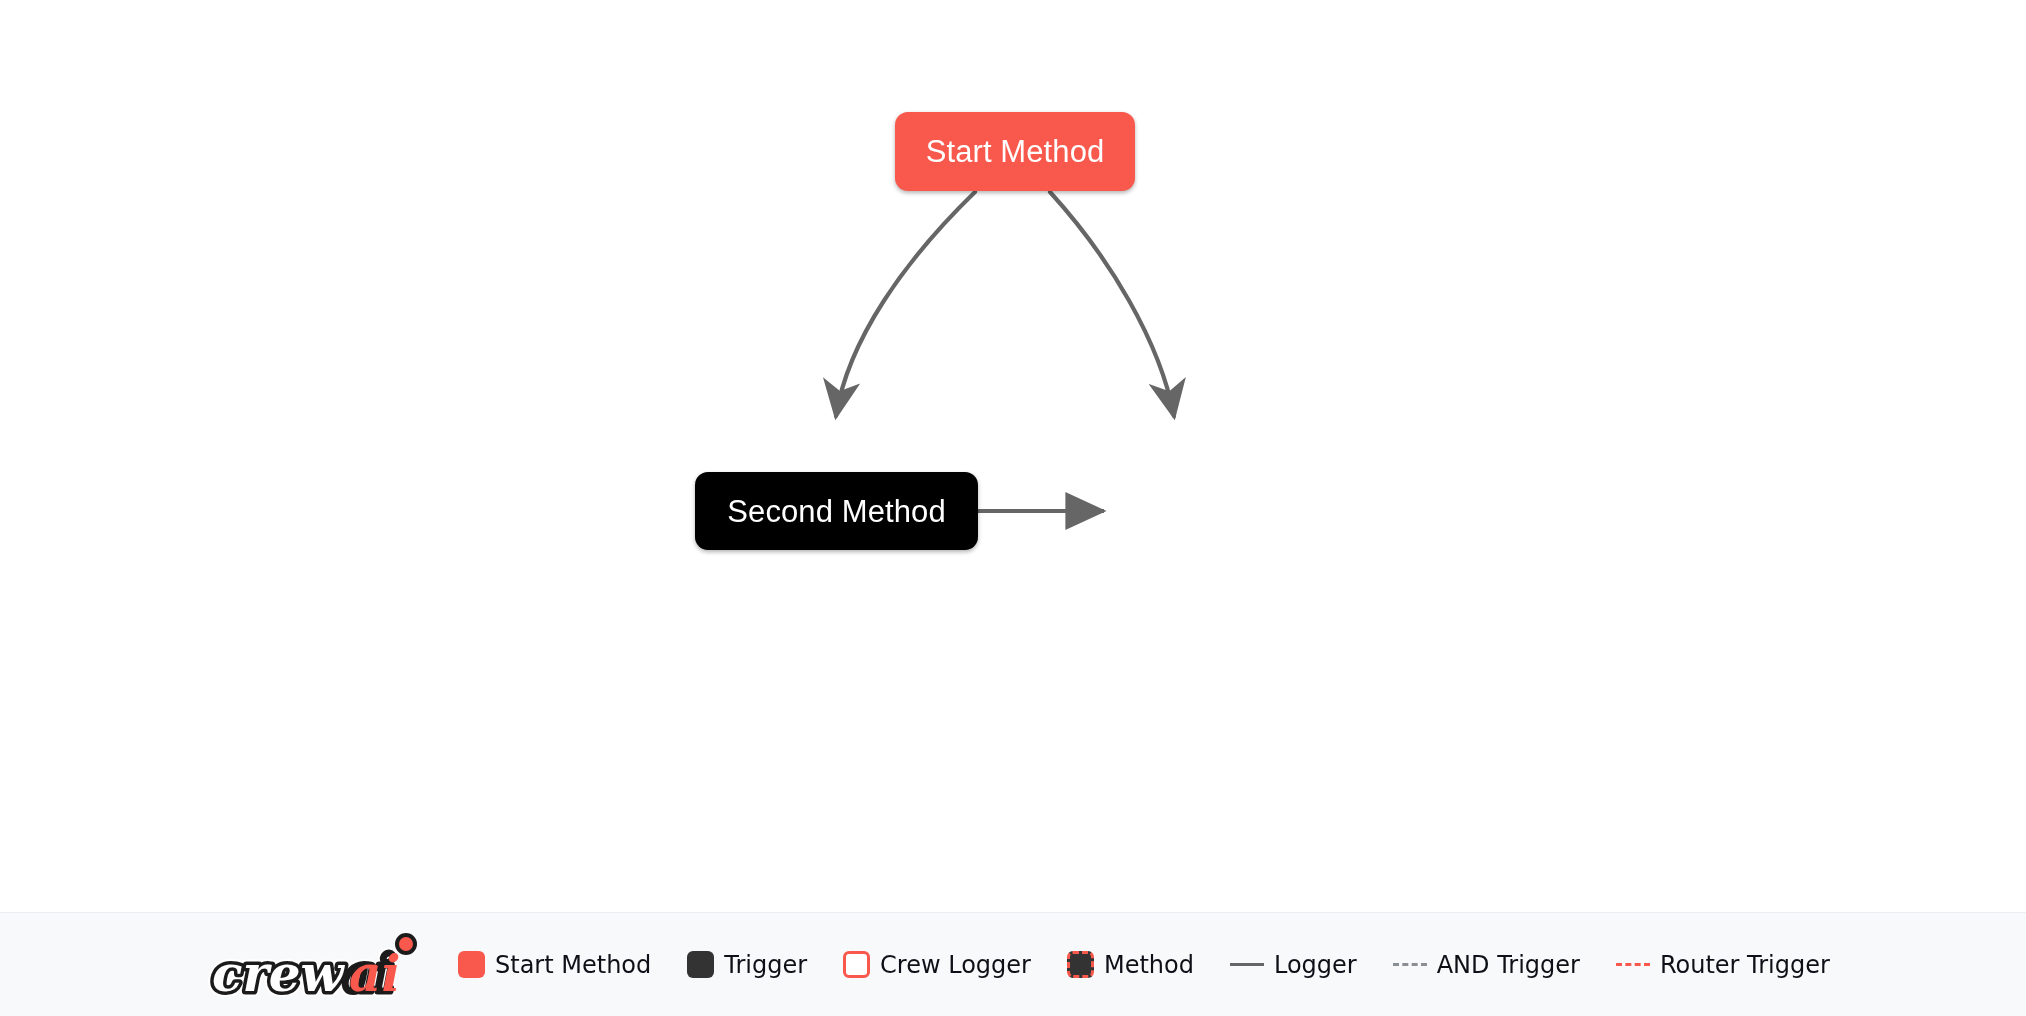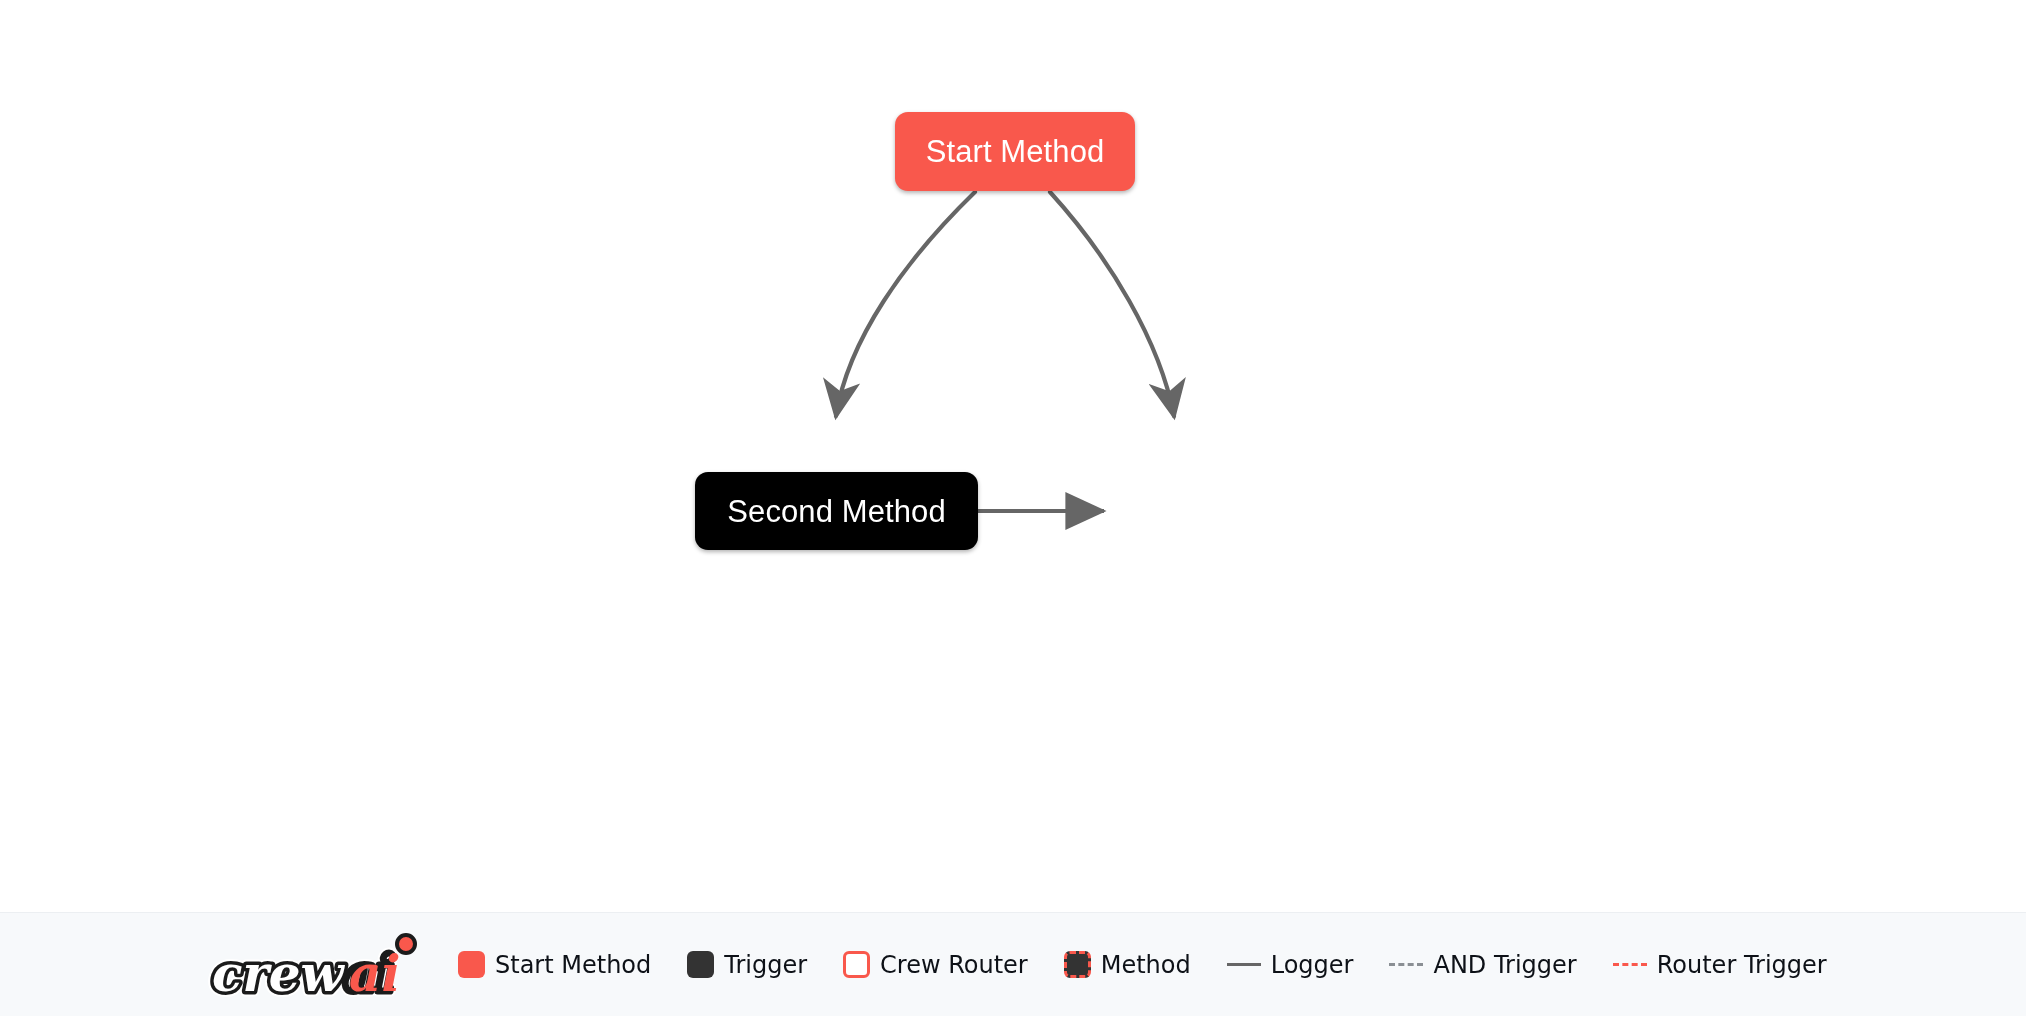--- a/index.html
+++ b/index.html
@@ -188,21 +188,21 @@
         <span class="legend-text">Start Method</span>
       </div>
 
       <div class="legend-item">
         <span class="swatch method-swatch"></span>
         <span class="legend-text">Trigger</span>
       </div>
 
       <div class="legend-item">
         <span class="swatch crew-swatch"></span>
-        <span class="legend-text">Crew Router</span>
+        <span class="legend-text">Crew Logger</span>
       </div>
 
       <div class="legend-item">
         <span class="swatch router-swatch"></span>
         <span class="legend-text">Method</span>
       </div>
 
       <div class="legend-item">
         <span class="line-swatch"></span>
         <span class="legend-text">Logger</span>

